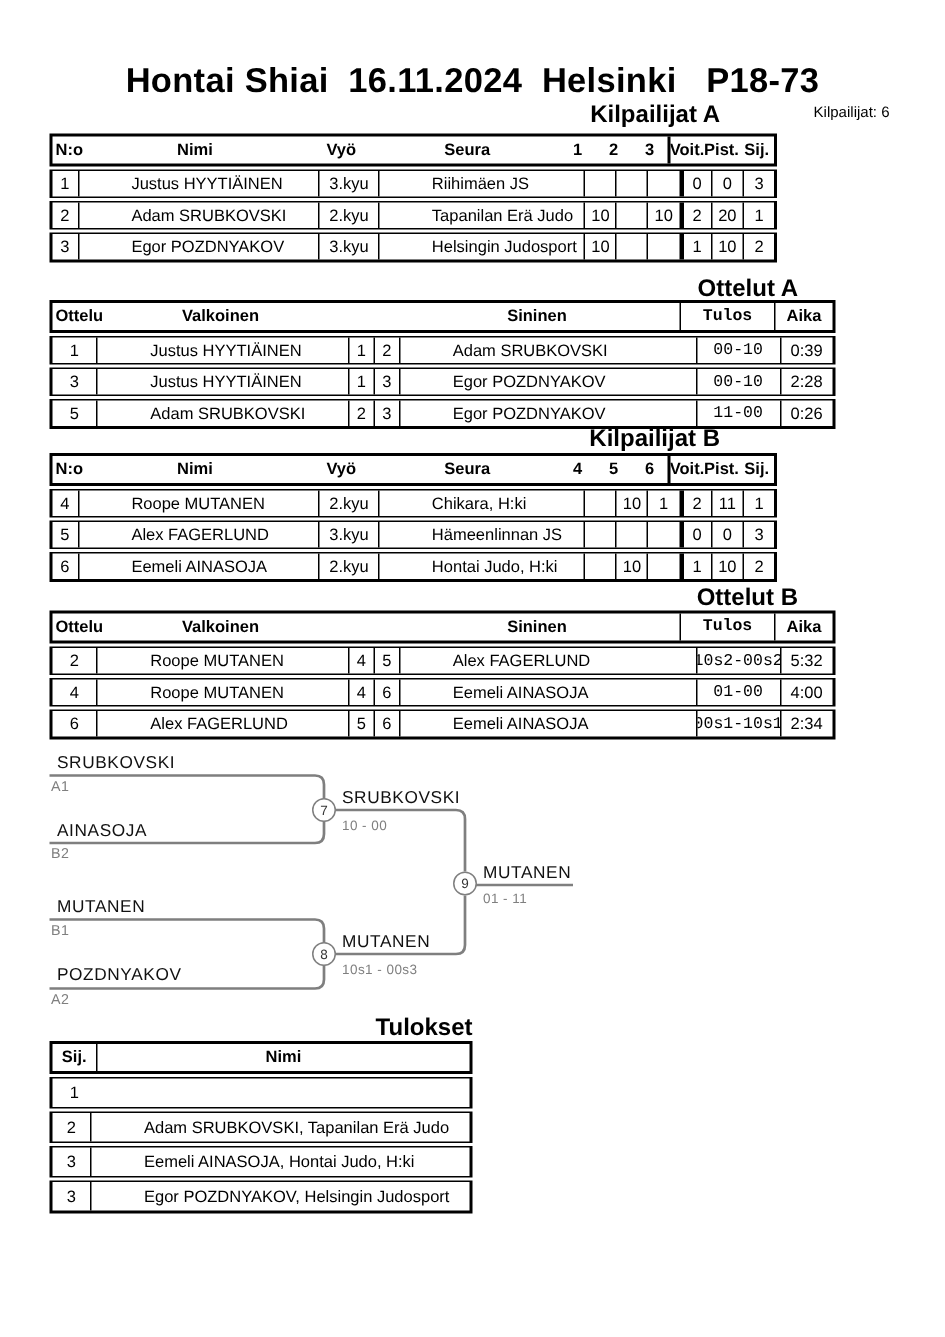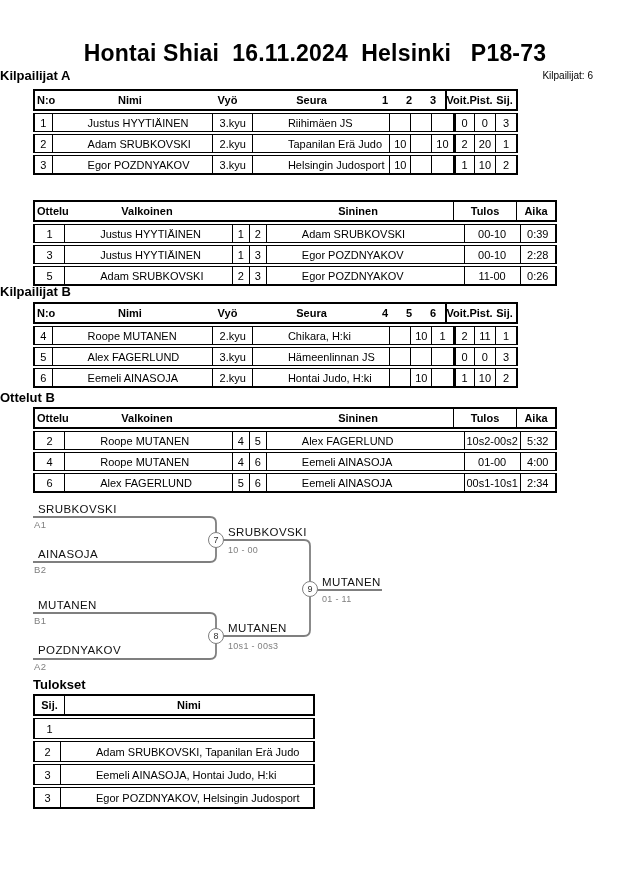--- a/index.html
+++ b/index.html
@@ -1,21 +1,21 @@
 <!DOCTYPE html>
 <html><head>
 <meta charset="utf-8">
 <style>
   html,body{margin:0;padding:0;background:#e8e8e8;}
   .page{position:relative;width:630px;height:891px;background:#ffffff;margin:0 auto;
         font-family:"Liberation Sans",sans-serif;color:#000;overflow:hidden;}
   .main-title{position:absolute;top:40px;left:0;width:630px;text-align:center;
         font-size:23px;font-weight:bold;white-space:pre;letter-spacing:0.2px;}
   .count-label{position:absolute;top:70px;right:37px;font-size:10px;}
-  .sec{position:absolute;font-weight:bold;font-size:13px;text-align:left;}
+  .sec{position:absolute;font-weight:bold;font-size:16px;text-align:right;}
   .sec.pool{left:0;width:480px;}
   .sec.match{left:0;width:532px;}
   .sec.res{left:33px;width:282px;}
 
   
   .tbl{position:absolute;left:33px;}
   .t-head{display:flex;border:2px solid #000;height:18px;font-weight:bold;align-items:stretch;}
   .t-row{display:flex;border:1px solid #000;border-left-width:2px;border-right-width:2px;
          height:17px;margin-top:2px;align-items:stretch;}
   .t-row.last{border-bottom-width:2px;}
@@ -30,21 +30,21 @@
   .kt{width:485px;}
   .w-no{width:20px;} .w-name{width:150px;} .w-belt{width:45px;} .w-club{width:123px;}
   .w-m{width:24px;} .w-voit{width:24px;} .w-pist{width:24px;text-align:center;} .w-sij{width:23px;}
   .t-row .c-voit{border-left:2px solid #000;}
   .t-head .cl{border:none;}
   .t-head .h-voit{border-left:2px solid #000;}
 
   
   .ot{width:524px;}
   .w-match{width:34px;} .w-white{width:156px;} .w-n{width:19px;} .w-blue{width:190px;}
-  .w-result{width:63px;} .w-aika{width:39px;}
+  .w-result{width:63px;font-family:Liberation Mono, monospace;} .w-aika{width:39px;}
   .t-head .oh-div{border-left:1px solid #000;}
 
   
   .rt{width:282px;}
   .rt .t-row{height:19px;}
   .w-place{width:29px;} .w-rname{width:249px;}
   .t-head .rh-div{border-left:1px solid #000;}
 
   
   .bk-svg{position:absolute;left:0;top:0;pointer-events:none;}
@@ -108,20 +108,21 @@
       <div class="cl w-club al">Helsingin Judosport</div>
       <div class="cl w-m">10</div>
       <div class="cl w-m"></div>
       <div class="cl w-m"></div>
       <div class="cl w-voit c-voit">1</div>
       <div class="cl w-pist">10</div>
       <div class="cl w-sij">2</div>
     </div>
   </div>
 
+  <div class="sec match" style="top:184px">Ottelut A</div>
   <div class="tbl ot" style="top:200px">
     <div class="t-head">
       <div class="cl w-match hl">Ottelu</div>
       <div class="cl w-white">Valkoinen</div>
       <div class="cl w-n"></div>
       <div class="cl w-n"></div>
       <div class="cl w-blue">Sininen</div>
       <div class="cl w-result oh-div">Tulos</div>
       <div class="cl w-aika oh-div">Aika</div>
     </div>

